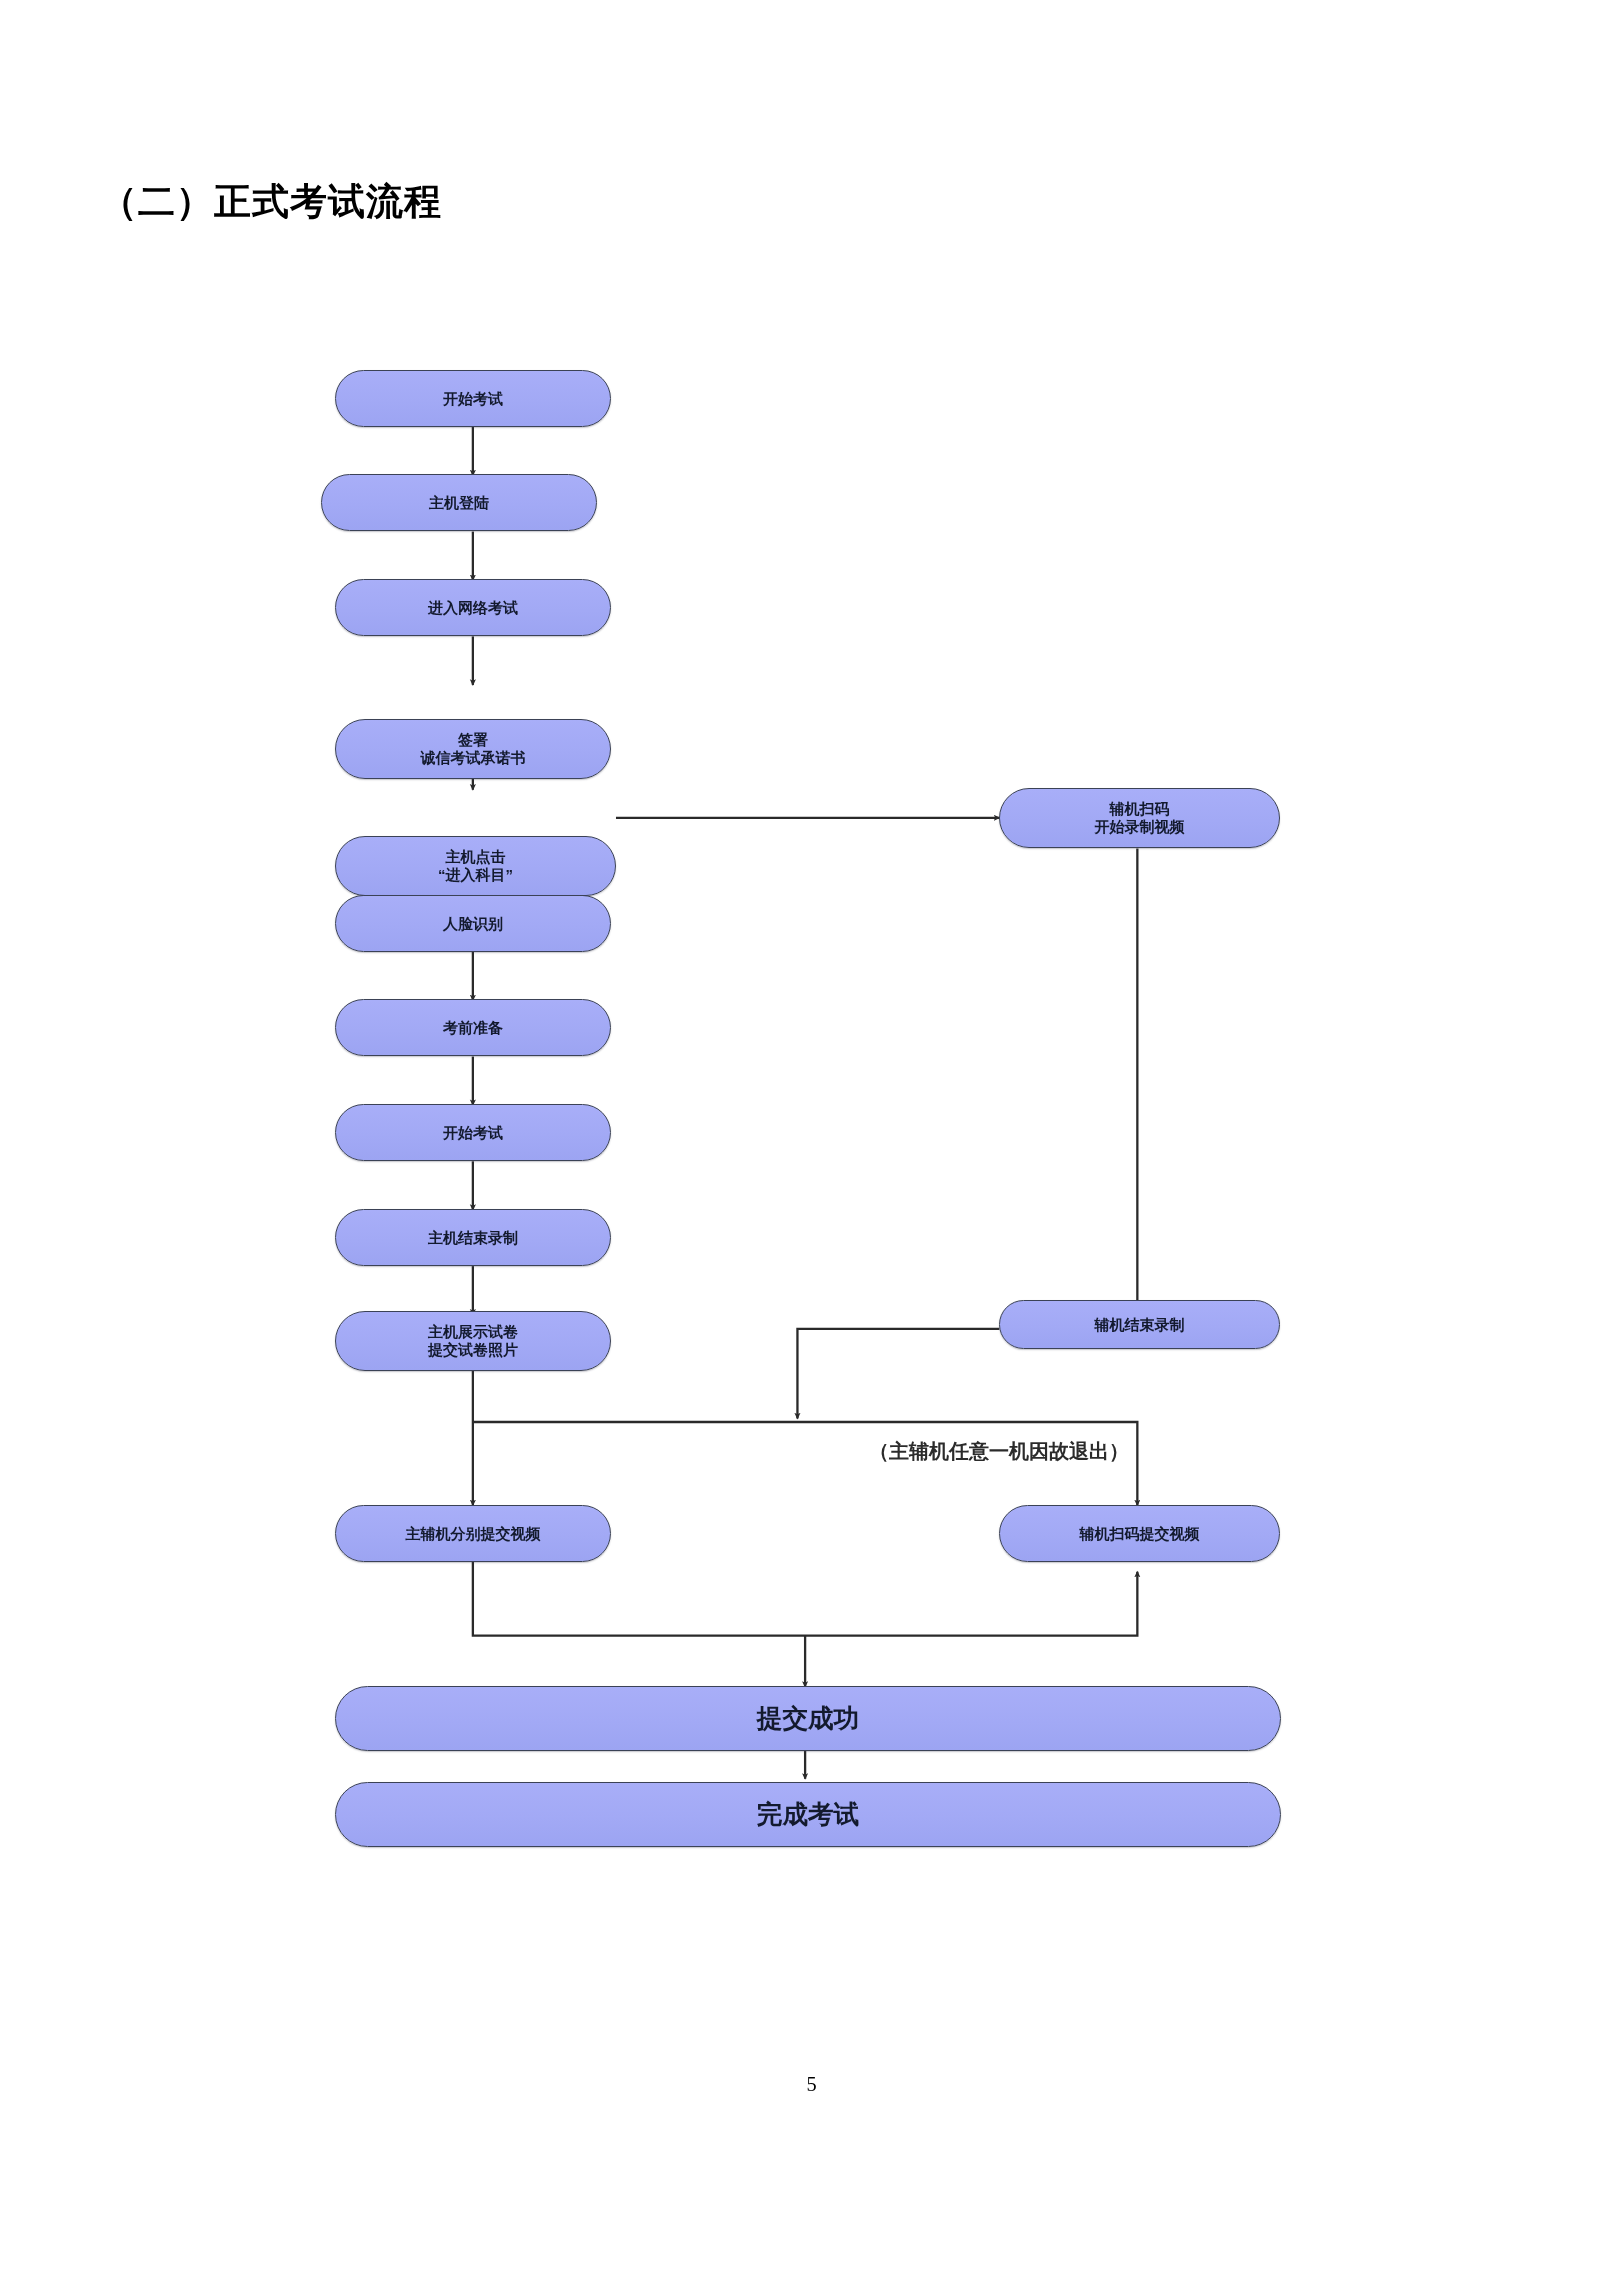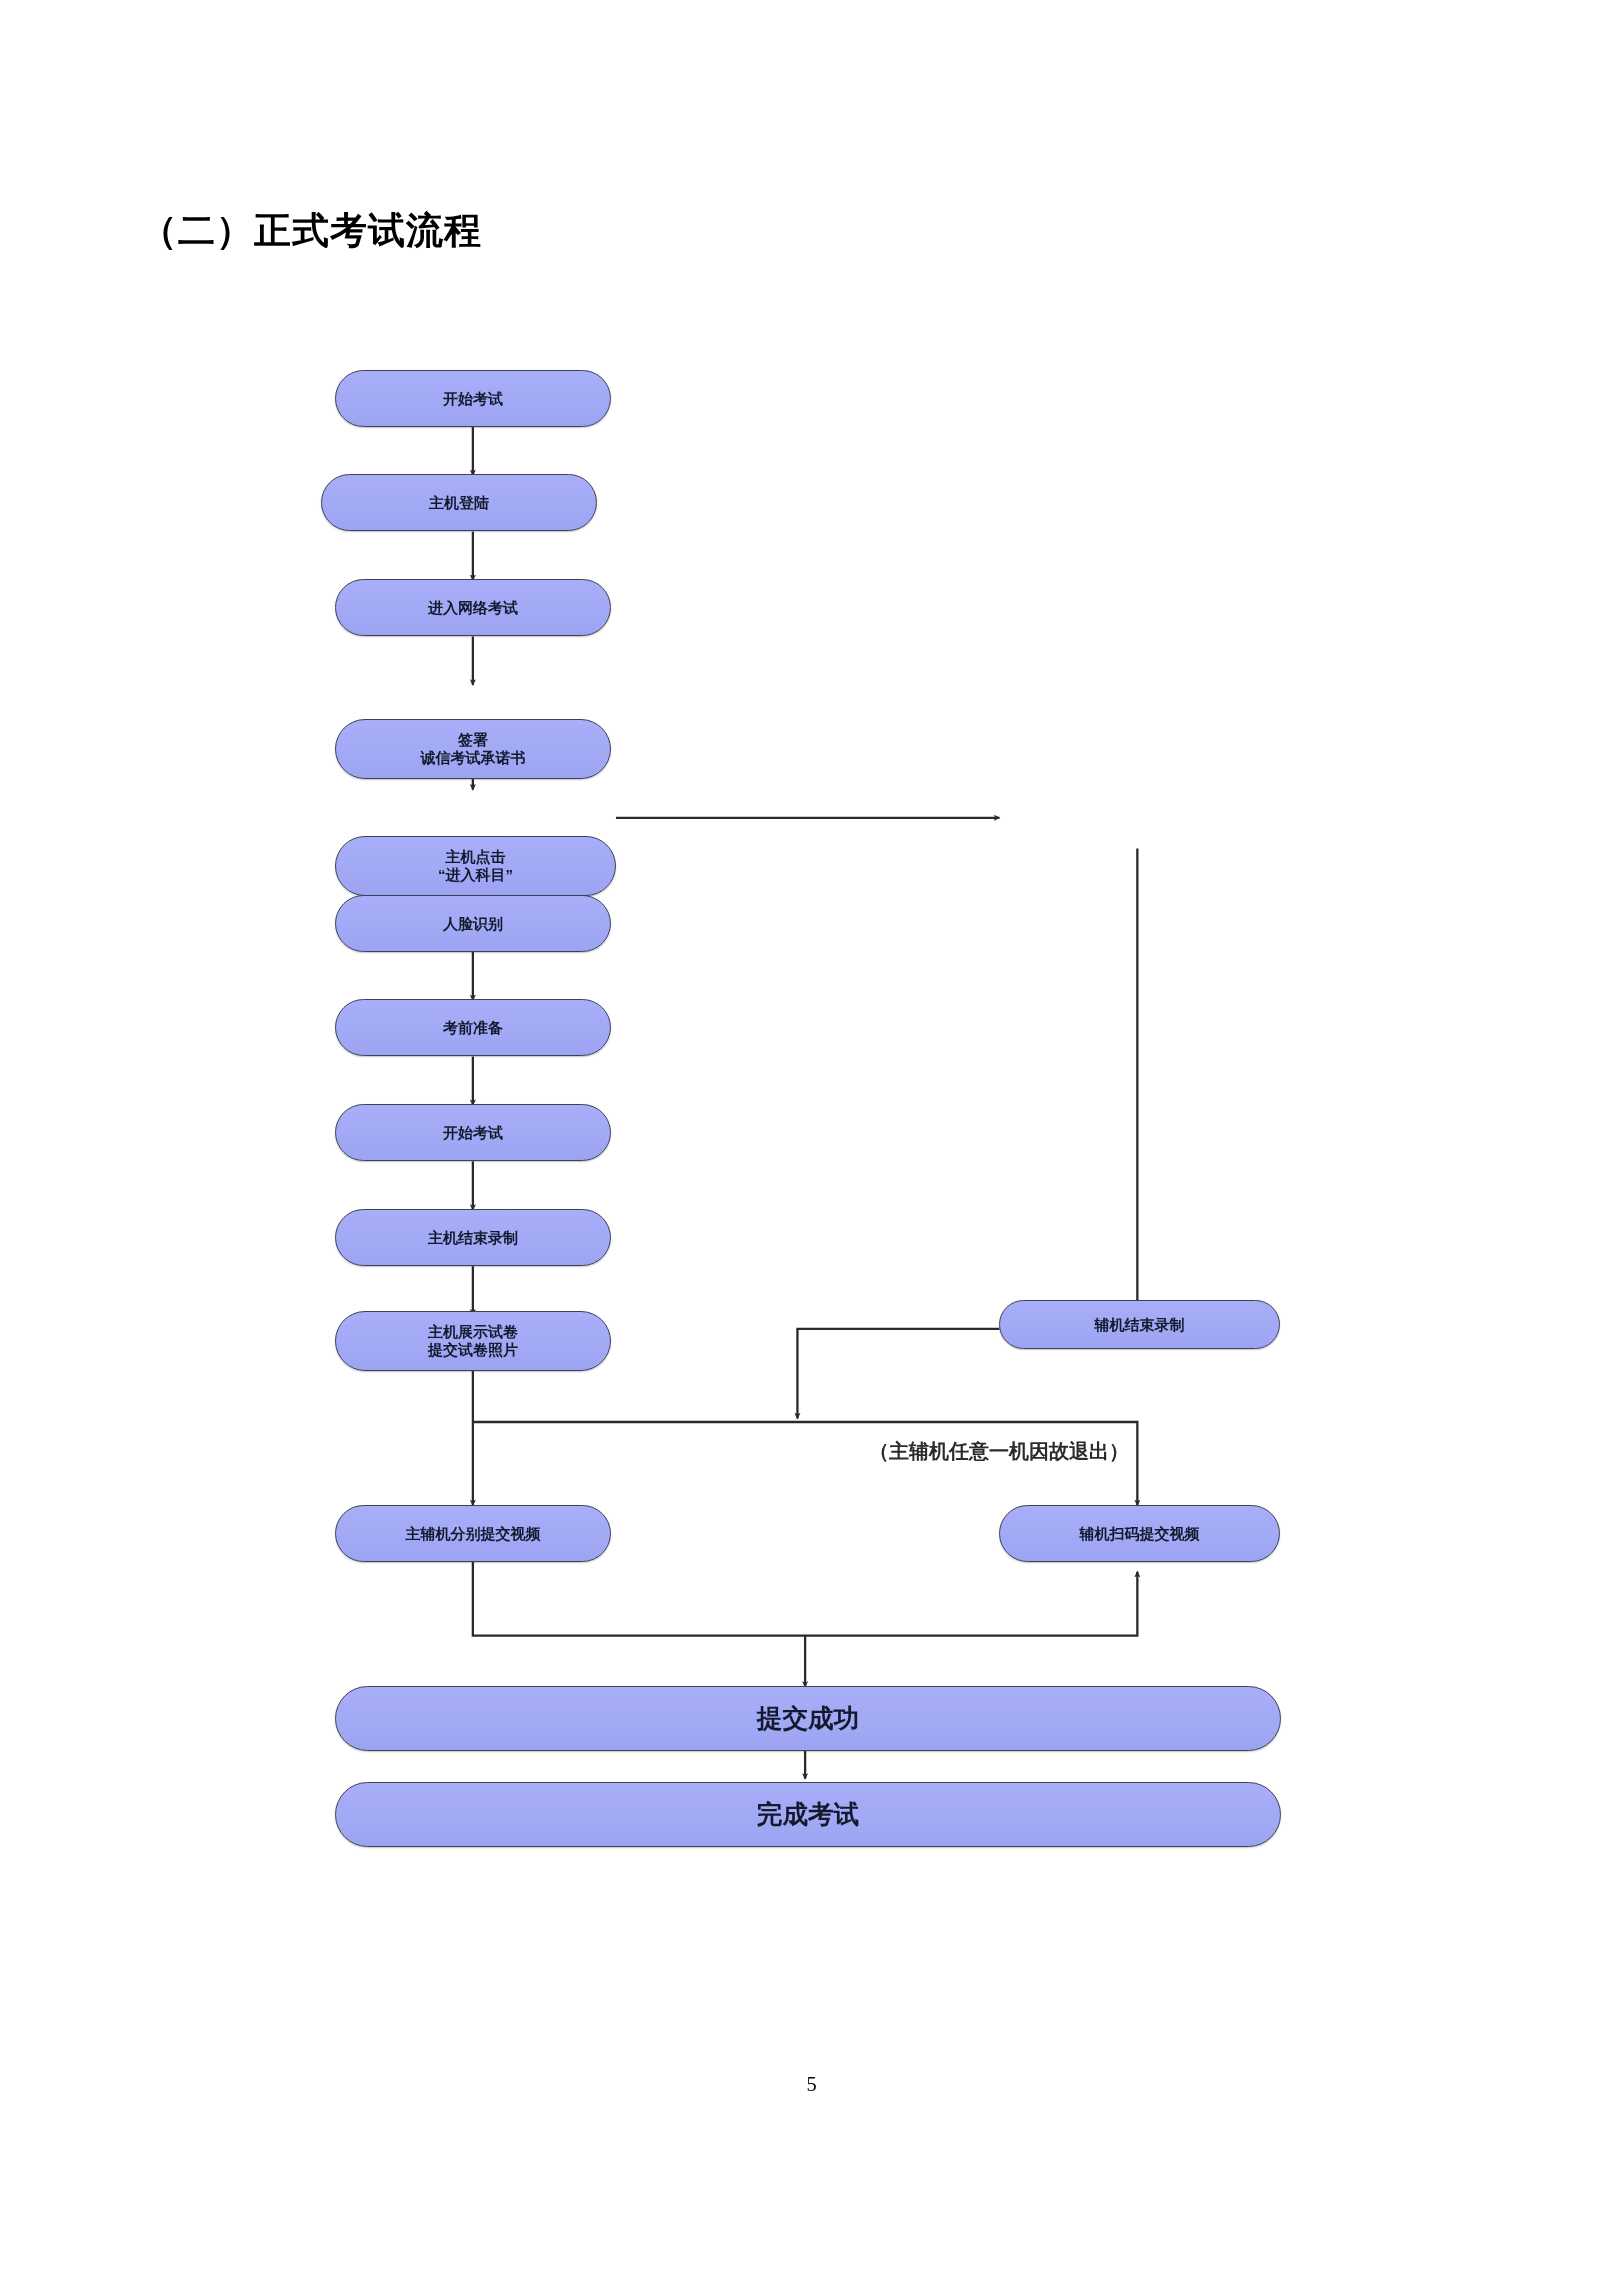--- a/index.html
+++ b/index.html
@@ -18,28 +18,27 @@
   .page {
     position: absolute;
     inset: 0;
     background: #ffffff;
   }
 
   
   .doc-title {
     position: absolute;
     left: 100px;
-    top: 206px;
+    top: 177px;
     font-family: Liberation Mono, monospace;
     font-size: 37px;
     font-weight: 700;
     color: #000000;
     letter-spacing: 1px;
     white-space: nowrap;
-    margin-left: 40px;
   }
 
   
   #flow-canvas {
     position: absolute;
     left: 0;
     top: 0;
     width: 1623px;
     height: 2295px;
   }
@@ -148,20 +147,24 @@
   <div class="node small" style="left:335px; top:719px; width:276px; height:60px;">
     <span class="label">签署
 诚信考试承诺书</span>
   </div>
 
   <div class="node small" style="left:335px; top:788px; width:281px; height:60px;margin-top:48px;">
     <span class="label">主机点击
 “进入科目”</span>
   </div>
 
+  <div class="node small" style="left:999px; top:788px; width:281px; height:60px;">
+    <span class="label">辅机扫码
+开始录制视频</span>
+  </div>
 
   <div class="node small" style="left:335px; top:895px; width:276px; height:57px;">
     <span class="label">人脸识别</span>
   </div>
 
   <div class="node small" style="left:335px; top:999px; width:276px; height:57px;">
     <span class="label">考前准备</span>
   </div>
 
   <div class="node small" style="left:335px; top:1104px; width:276px; height:57px;">

